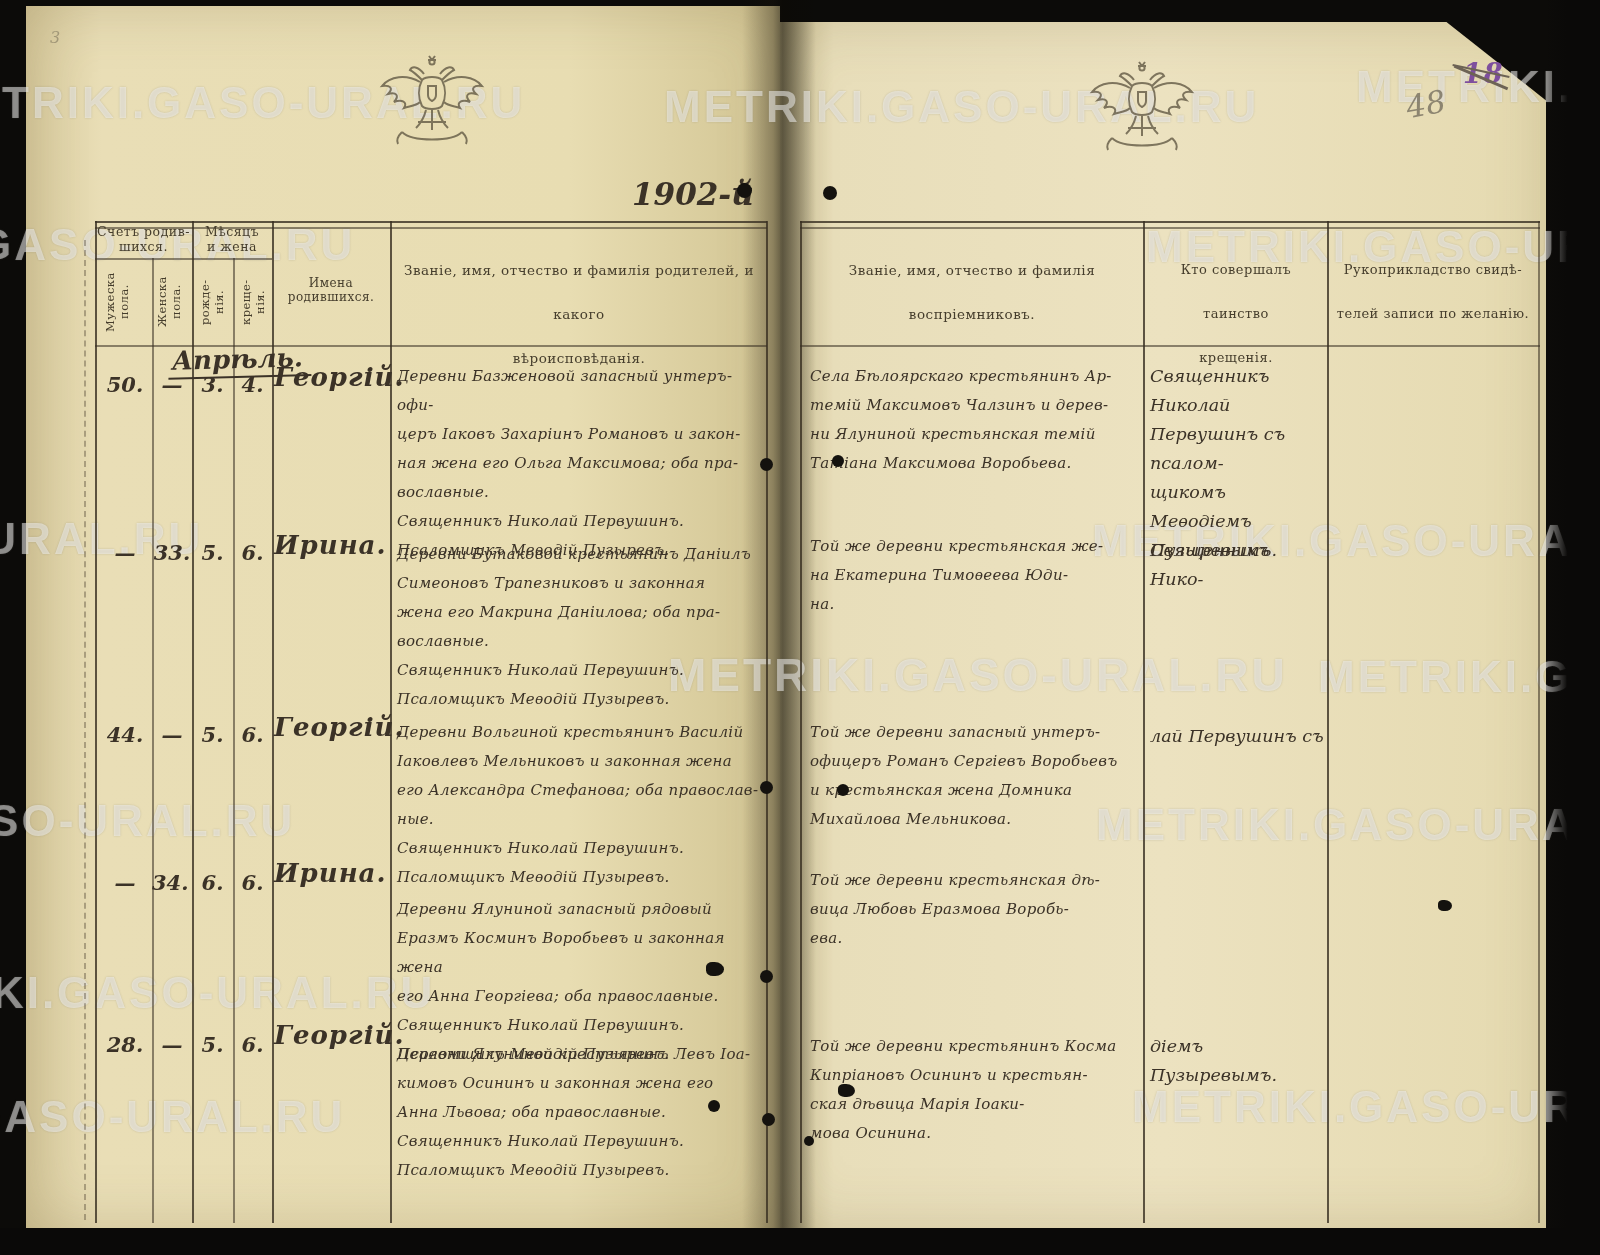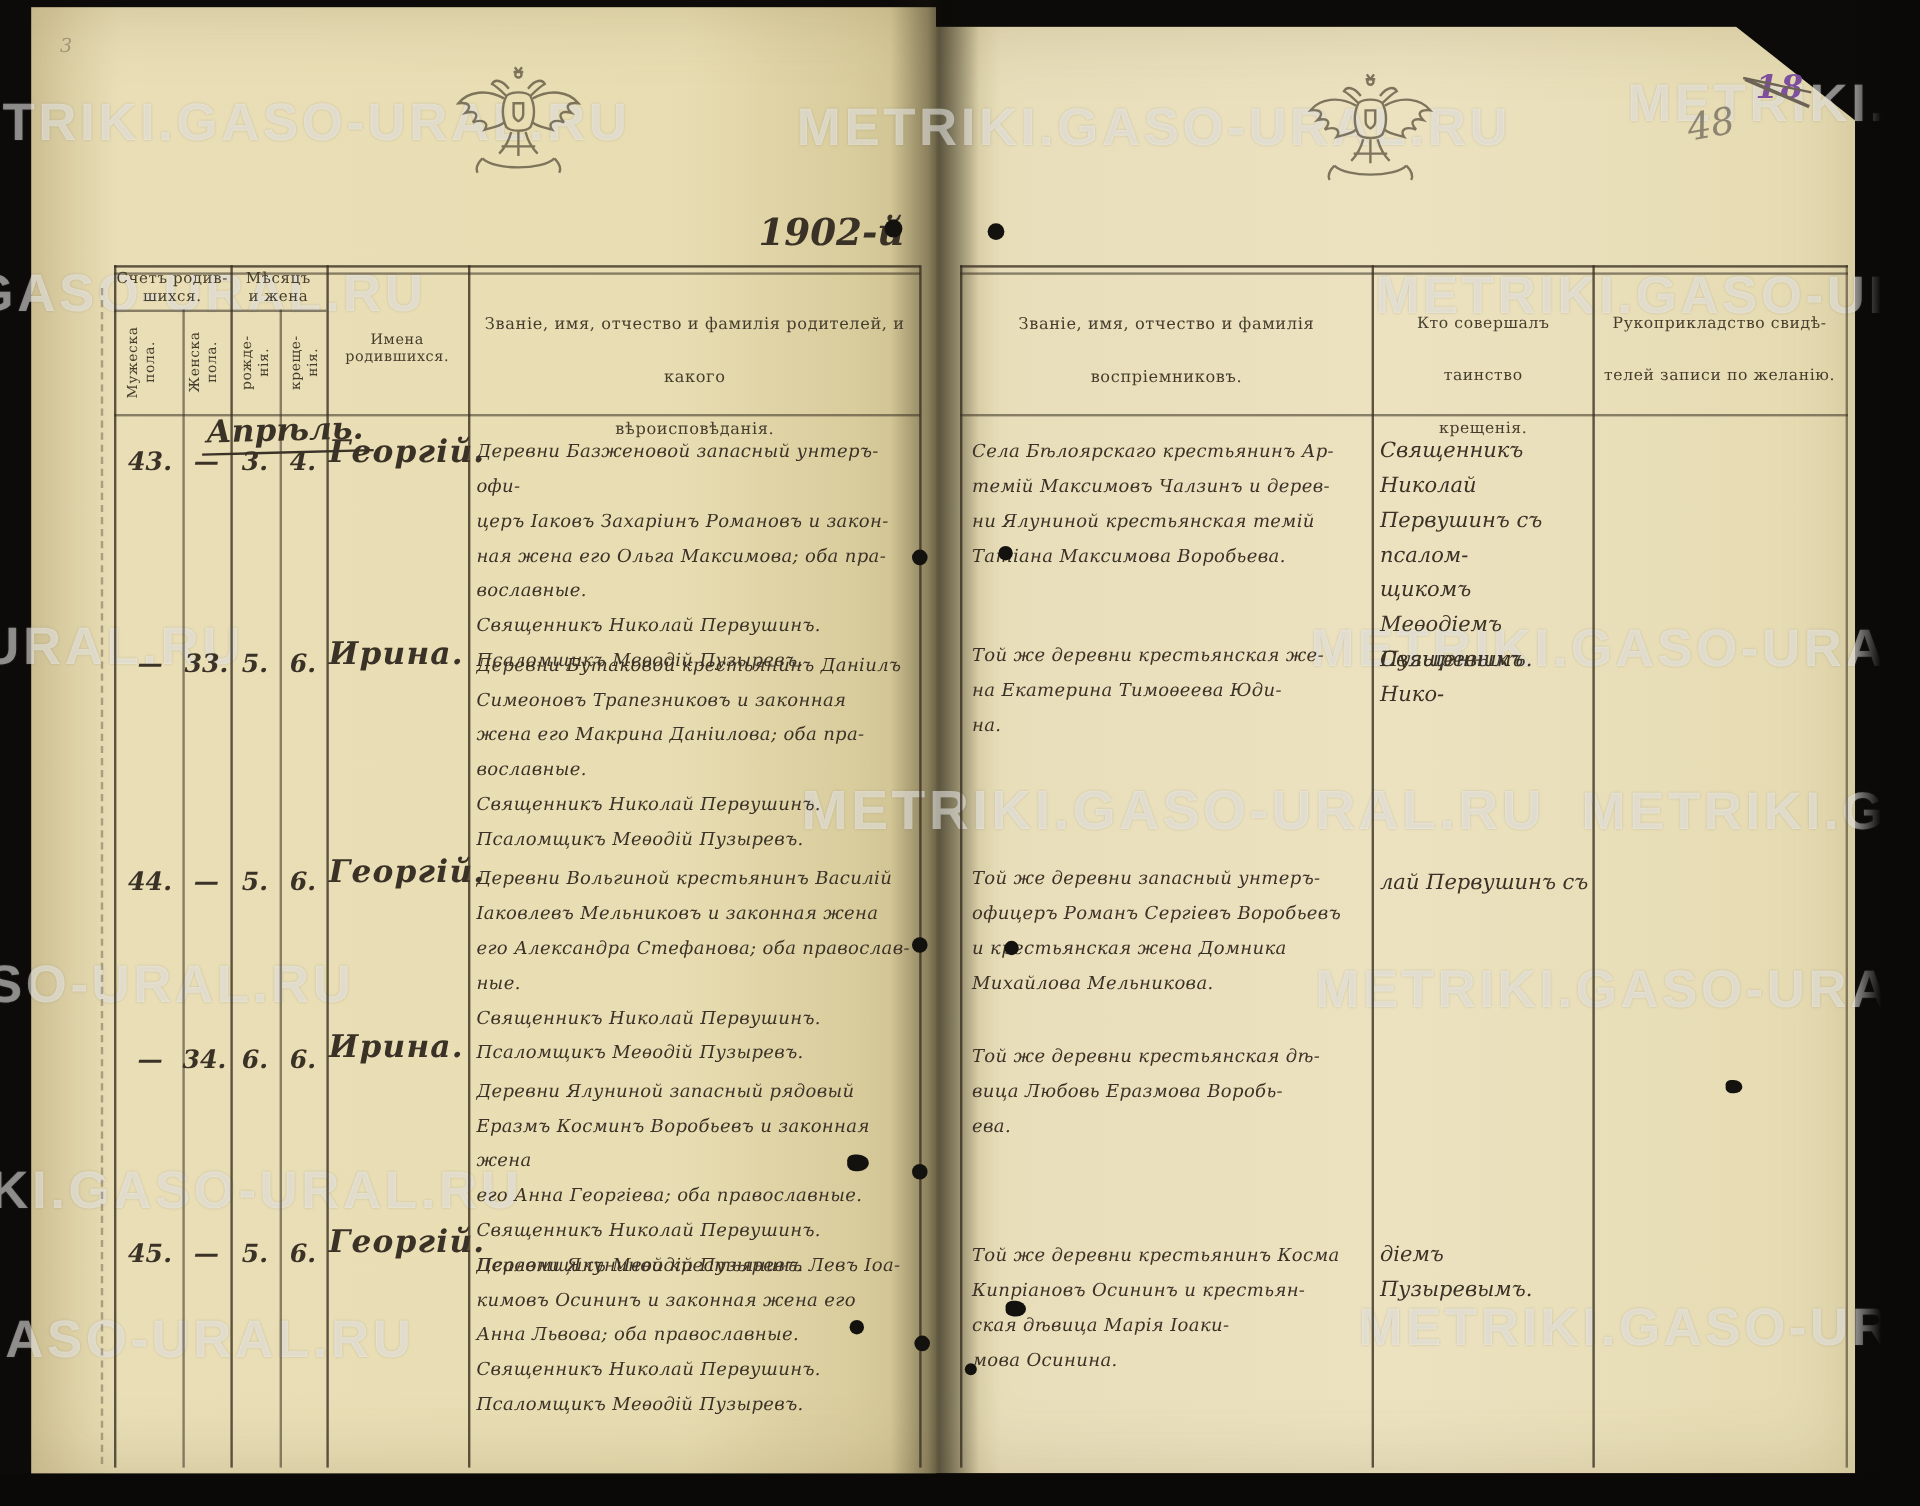--- a/index.html
+++ b/index.html
@@ -139,21 +139,21 @@
 
   <div class="hdr hdr-big pre" style="left:806px;top:248px;width:332px">Званіе, имя, отчество и фамилія
 воспріемниковъ.</div>
   <div class="hdr hdr-big pre" style="left:1331px;top:248px;width:204px;font-size:13px">Рукоприкладство свидѣ-
 телей записи по желанію.</div>
   <div class="hdr hdr-big pre" style="left:1148px;top:248px;width:176px;font-size:13px">Кто совершалъ таинство
 крещенія.</div>
 
   <div class="hw month" style="left:168px;top:344px">Апрѣль.</div>
 
-  <div class="hw hw-num" style="left:100px;top:372px;width:50px;text-align:center">43.</div>
+  <div class="hw hw-num" style="left:100px;top:372px;width:50px;text-align:center">50.</div>
   <div class="hw hw-num" style="left:152px;top:372px;width:40px;text-align:center">—</div>
   <div class="hw hw-num" style="left:192px;top:372px;width:41px;text-align:center">3.</div>
   <div class="hw hw-num" style="left:233px;top:372px;width:39px;text-align:center">4.</div>
   <div class="hw hw-name" style="left:274px;top:362px;width:114px">Георгій.</div>
   <div class="hw hw-md pre" style="left:397px;top:362px;width:368px">Деревни Базженовой запасный унтеръ-офи-
 церъ Іаковъ Захаріинъ Романовъ и закон-
 ная жена его Ольга Максимова; оба пра-
 вославные.
 Священникъ Николай Первушинъ.
 Псаломщикъ Меѳодій Пузыревъ.</div>
@@ -206,21 +206,21 @@
   <div class="hw hw-name" style="left:274px;top:858px;width:114px">Ирина.</div>
   <div class="hw hw-md pre" style="left:397px;top:895px;width:368px">Деревни Ялуниной запасный рядовый
 Еразмъ Косминъ Воробьевъ и законная жена
 его Анна Георгіева; оба православные.
 Священникъ Николай Первушинъ.
 Псаломщикъ Меѳодій Пузыревъ.</div>
   <div class="hw hw-md pre" style="left:810px;top:866px;width:328px">Той же деревни крестьянская дѣ-
 вица Любовь Еразмова Воробь-
 ева.</div>
 
-  <div class="hw hw-num" style="left:100px;top:1032px;width:50px;text-align:center">45.</div>
+  <div class="hw hw-num" style="left:100px;top:1032px;width:50px;text-align:center">28.</div>
   <div class="hw hw-num" style="left:152px;top:1032px;width:40px;text-align:center">—</div>
   <div class="hw hw-num" style="left:192px;top:1032px;width:41px;text-align:center">5.</div>
   <div class="hw hw-num" style="left:233px;top:1032px;width:39px;text-align:center">6.</div>
   <div class="hw hw-name" style="left:274px;top:1020px;width:114px">Георгій.</div>
   <div class="hw hw-md pre" style="left:397px;top:1040px;width:368px">Деревни Ялуниной крестьянинъ Левъ Іоа-
 кимовъ Осининъ и законная жена его
 Анна Львова; оба православные.
 Священникъ Николай Первушинъ.
 Псаломщикъ Меѳодій Пузыревъ.</div>
   <div class="hw hw-md pre" style="left:810px;top:1032px;width:328px">Той же деревни крестьянинъ Косма

